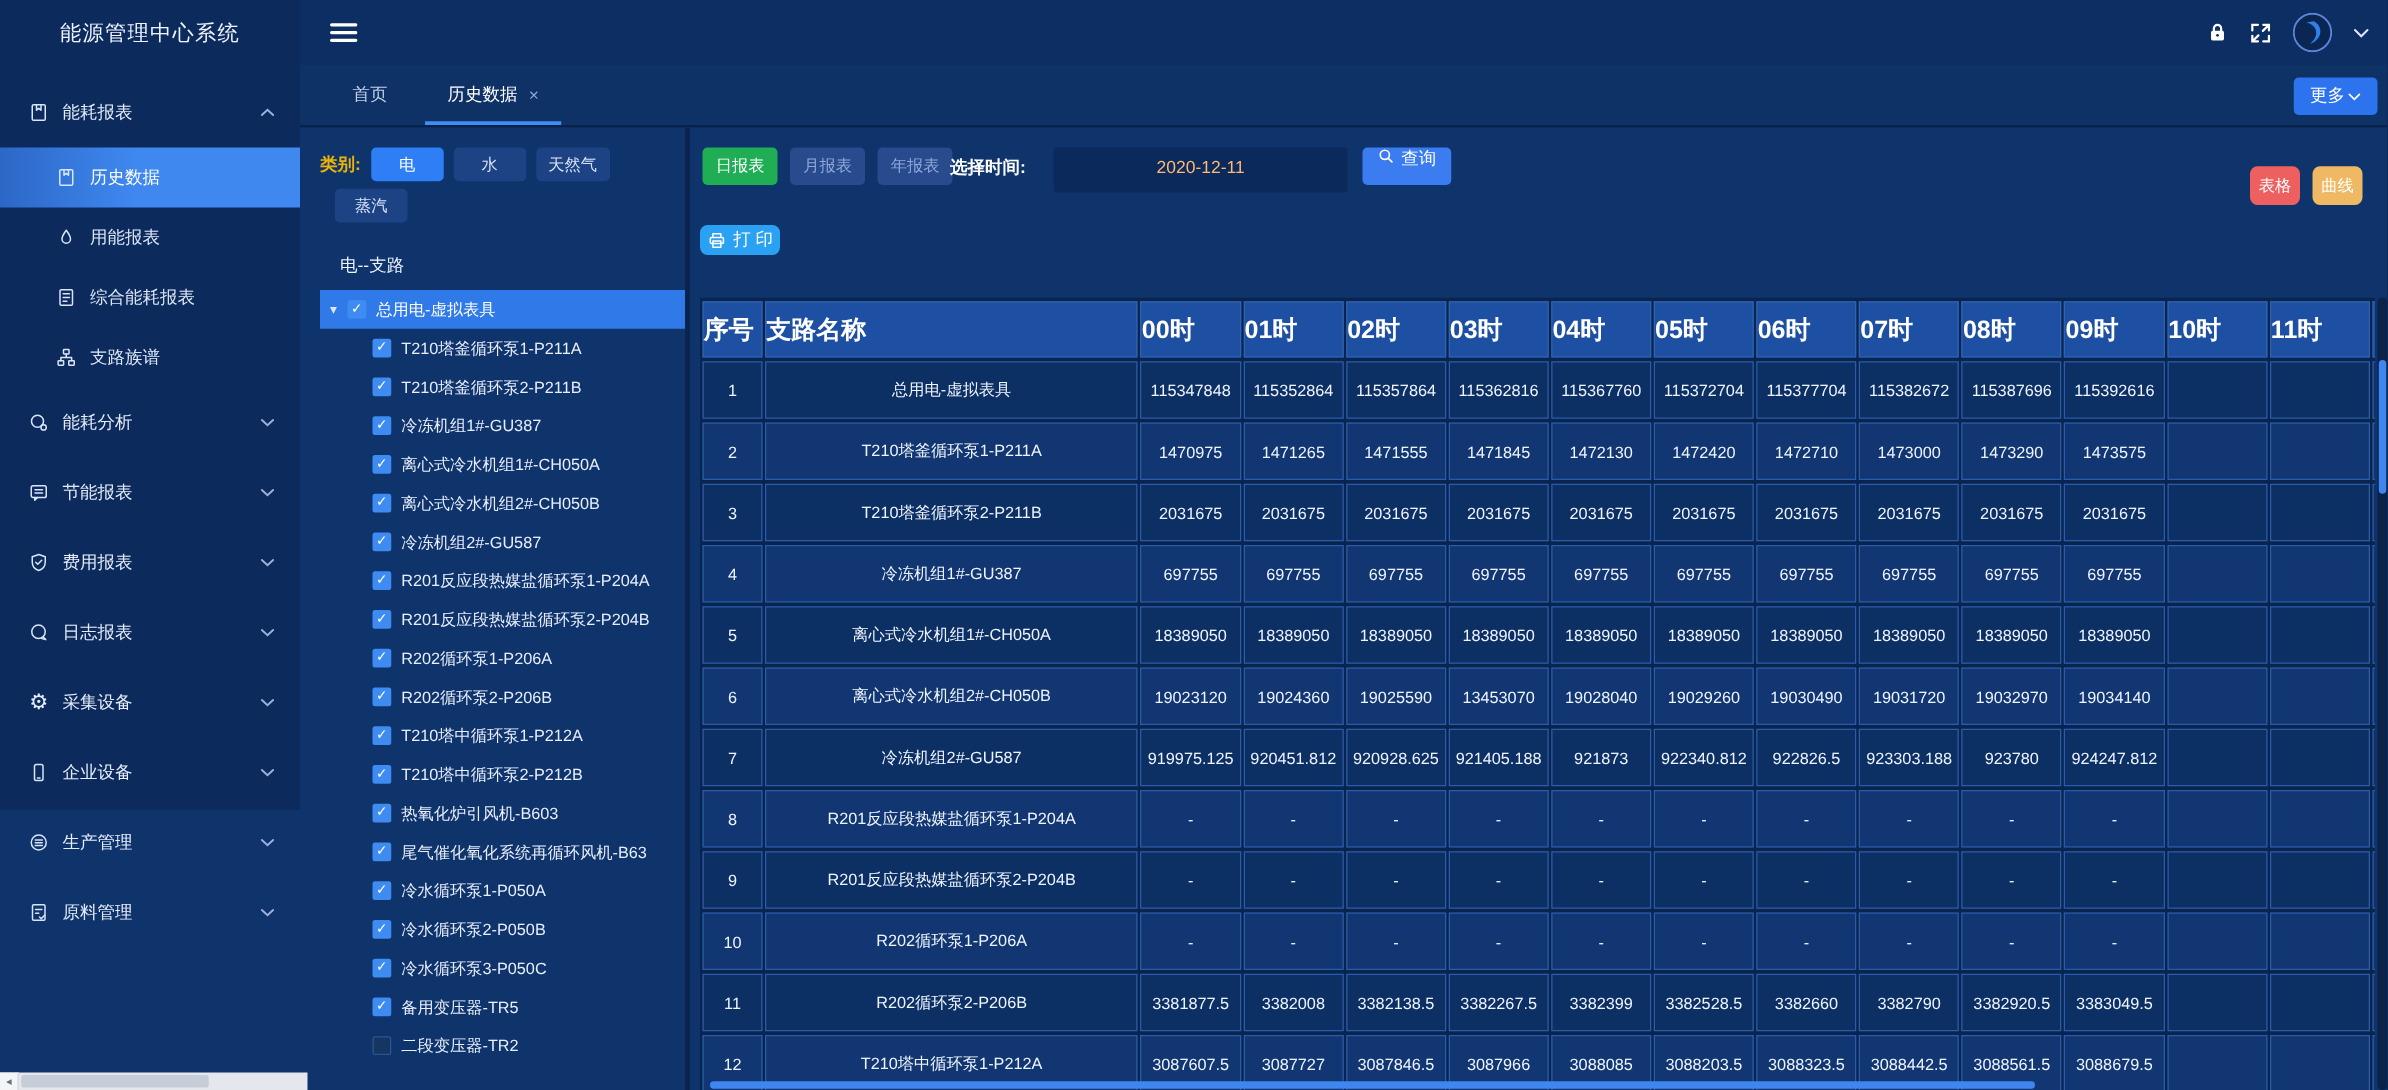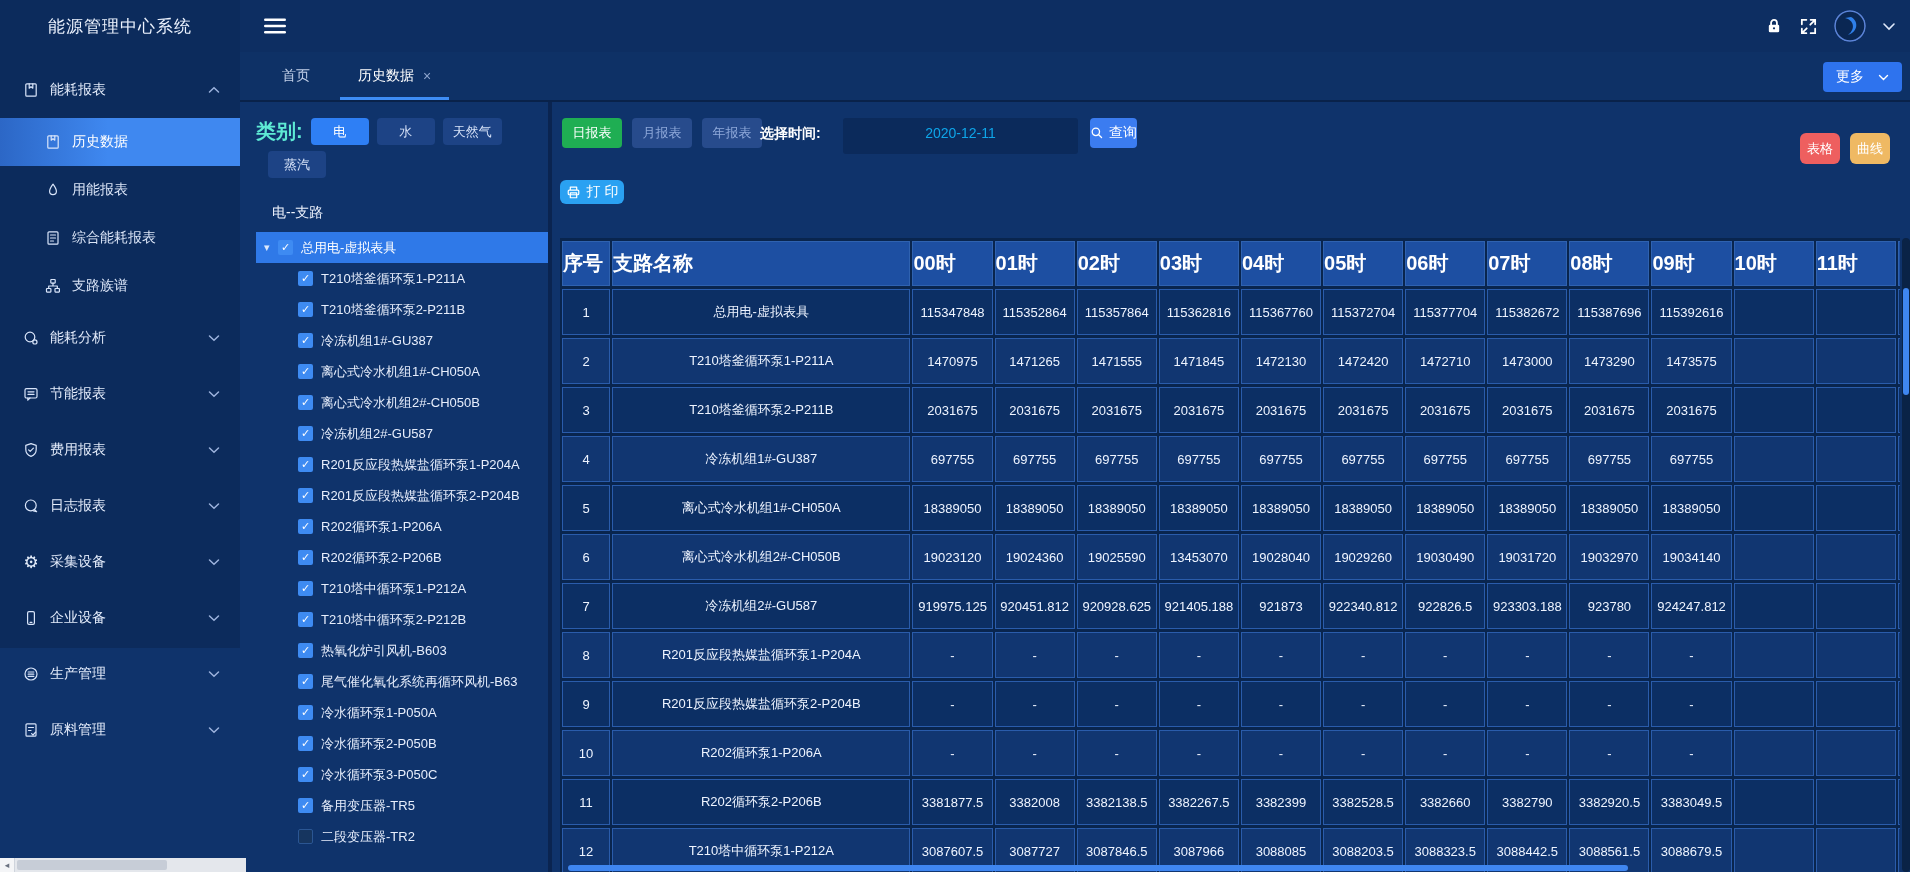--- a/index.html
+++ b/index.html
@@ -31,52 +31,52 @@
   .tb-icon{cursor:pointer;display:inline-flex}
   .avatar{width:32px;height:32px;border-radius:50%;overflow:hidden;cursor:pointer}
 
   
   .tabbar{position:absolute;left:240px;top:52px;right:0;height:50px;background:#0e3166;border-bottom:2px solid #09224a}
   .tabs{display:flex;height:100%;padding-left:18px}
   .tab{display:flex;align-items:center;padding:0 24px;font-size:14px;color:#c3d1e9;position:relative;cursor:pointer}
   .tab.active{color:#fff}
   .tab.active::after{content:"";position:absolute;left:6px;right:6px;bottom:0;height:3px;background:#3e8df5}
   .tab .close{margin-left:9px;color:#8fa6cf;font-size:14px;cursor:pointer}
-  .more-btn{position:absolute;right:8px;top:10px;height:30px;padding:0 13px;background:#2e73ee;border-radius:4px;color:#fff;font-size:14px;display:flex;align-items:center;gap:14px;cursor:pointer}
+  .more-btn{position:absolute;right:8px;top:10px;height:30px;padding:0 13px;background:#2e73ee;border-radius:4px;color:#fff;font-size:14px;display:flex;align-items:center;gap:2px;cursor:pointer}
 
   
   .content{position:absolute;left:240px;top:102px;right:0;bottom:0;background:#0f336b}
   .tree-panel{position:absolute;left:0;top:0;width:308px;bottom:0;overflow:hidden}
   .panel-divider{position:absolute;left:308px;top:0;width:4px;bottom:0;background:#0a2450}
   .main-panel{position:absolute;left:312px;top:0;right:0;bottom:0;overflow:hidden}
 
   
   .cat-row{display:flex;align-items:center;gap:8px;margin:16px 0 0 16px}
   .cat-row.second{margin:6px 0 0 28px}
-  .cat-label{font-size:20px;font-weight:bold;color:#5eead4}
+  .cat-label{font-size:14px;font-weight:bold;color:#eab308}
   .cat-btn{min-width:58px;height:27px;padding:0 10px;display:flex;align-items:center;justify-content:center;background:#1d4385;border-radius:4px;font-size:13px;color:#d6e2f8;cursor:pointer}
   .cat-btn.active{background:#2e7ff5;color:#fff}
 
   
   .tree-title{margin:26px 0 0 32px;font-size:14px;color:#eef3fd}
   .tree{margin-top:10px;height:612px;overflow:hidden}
   .tree-row{height:31px;display:flex;align-items:center;font-size:13px;color:#e7eefc;white-space:nowrap;cursor:pointer}
   .tree-row.parent{margin-left:16px;background:#2f79e8;padding-left:8px;color:#fff}
   .tree-row .caret{width:14px;font-size:11px;color:#dce8fb;flex:none}
   .tree-row.child{padding-left:58px}
   .cbx{width:15px;height:15px;border-radius:2px;background:#3e8bf2;color:#fff;font-size:11px;line-height:1;display:flex;align-items:center;justify-content:center;margin-right:8px;flex:none;cursor:pointer}
   .cbx.off{background:#16355f;border:1px solid #2b5693;color:transparent}
 
   
   .rt-row{position:absolute;left:10px;top:16px;display:flex;gap:10px}
   .rt-btn{width:60px;height:30px;display:flex;align-items:center;justify-content:center;font-size:13px;border-radius:4px;background:#274b8c;color:#8fa9da;cursor:pointer}
   .rt-btn.active{background:#1fae53;color:#fff}
   .time-label{position:absolute;left:208px;top:23px;font-size:14px;font-weight:bold;color:#fff}
-  .date-input{position:absolute;left:291px;top:16px;width:235px;height:36px;background:#0b2a5b;border-radius:3px;color:#0ea5e9;font-size:14px;text-align:center;line-height:30px;cursor:text}
-  .query-btn{position:absolute;left:538px;top:16px;height:30px;padding:0 0;background:#3b7cf0;border-radius:4px;color:#fff;font-size:14px;display:flex;align-items:center;gap:5px;cursor:pointer}
+  .date-input{position:absolute;left:291px;top:16px;width:235px;height:36px;background:#0b2a5b;border-radius:3px;color:#fdba74;font-size:14px;text-align:center;line-height:30px;cursor:text}
+  .query-btn{position:absolute;left:538px;top:16px;height:30px;padding:0 12px;background:#3b7cf0;border-radius:4px;color:#fff;font-size:14px;display:flex;gap:5px;cursor:pointer}
   .view-btn{position:absolute;top:31px;width:40px;height:31px;border-radius:6px;color:#fff;font-size:13px;display:flex;align-items:center;justify-content:center;cursor:pointer}
   .view-btn.table{left:1248px;background:#ee5f5f}
   .view-btn.curve{left:1298px;background:#efb963}
   .print-btn{position:absolute;left:8px;top:78px;width:64px;height:24px;background:#2aa1f2;border-radius:6px;color:#fff;font-size:14px;display:flex;align-items:center;justify-content:center;gap:6px;cursor:pointer}
 
   
   .table-wrap{position:absolute;left:8px;top:136px;right:10px;bottom:0;overflow:hidden}
   table{border-collapse:separate;border-spacing:2px 3px;background:#09254e;table-layout:fixed;width:1420px}
   th{height:45px;background:#1d4fa2;border:1px solid #2f62b0;font-size:20px;color:#fff;font-weight:bold;text-align:left}
   td{height:46px;border:1px solid #2a5cab;text-align:center;font-size:13px;color:#eef4ff;overflow:hidden;white-space:nowrap}

